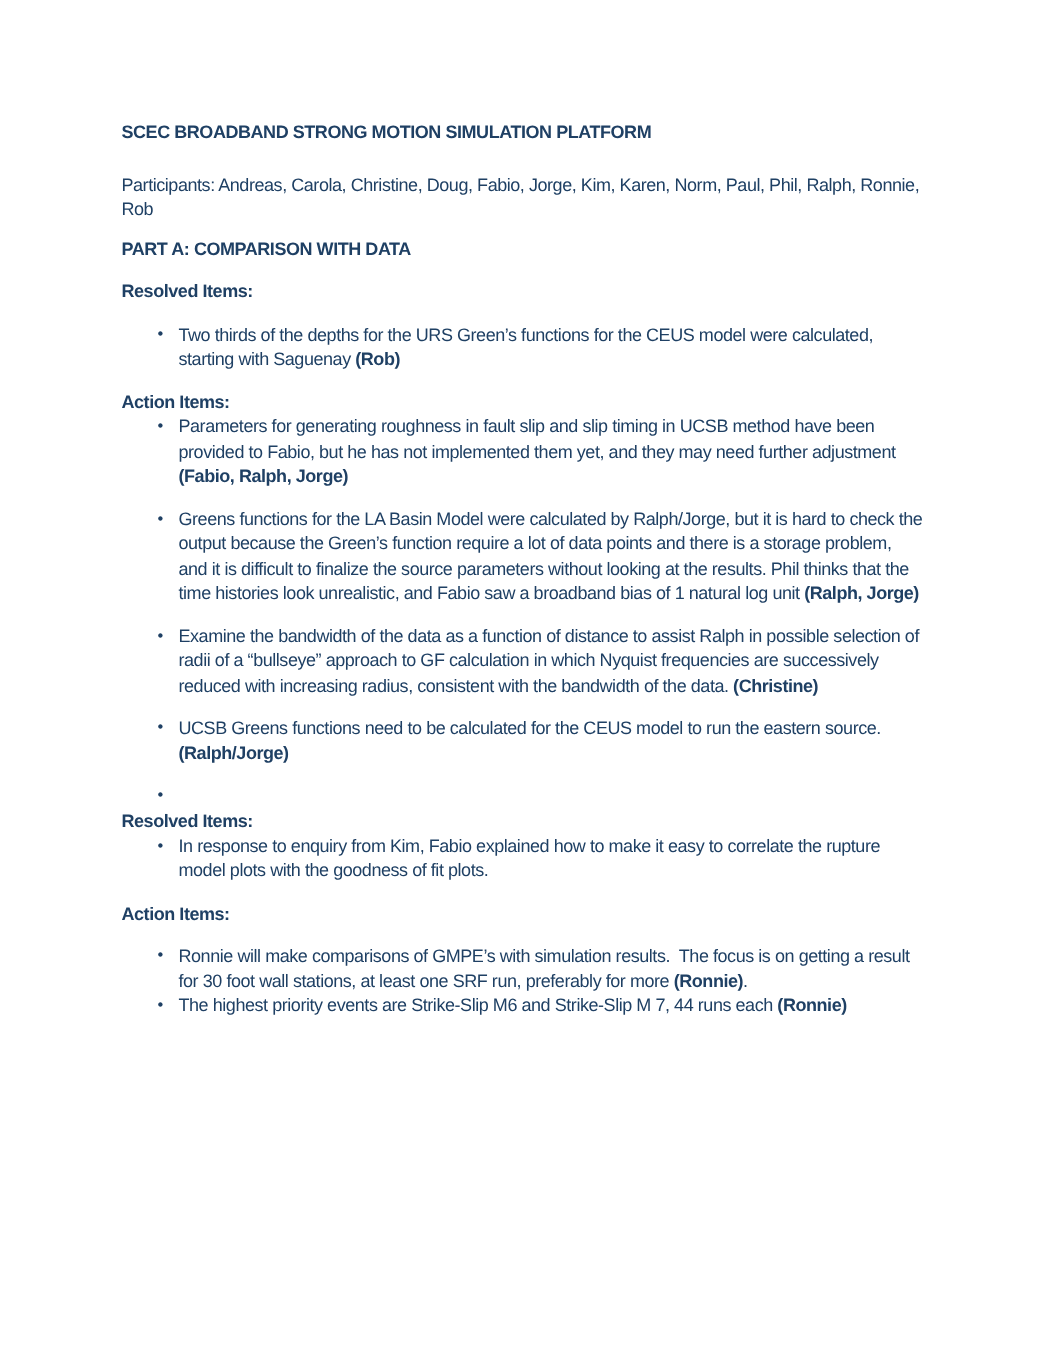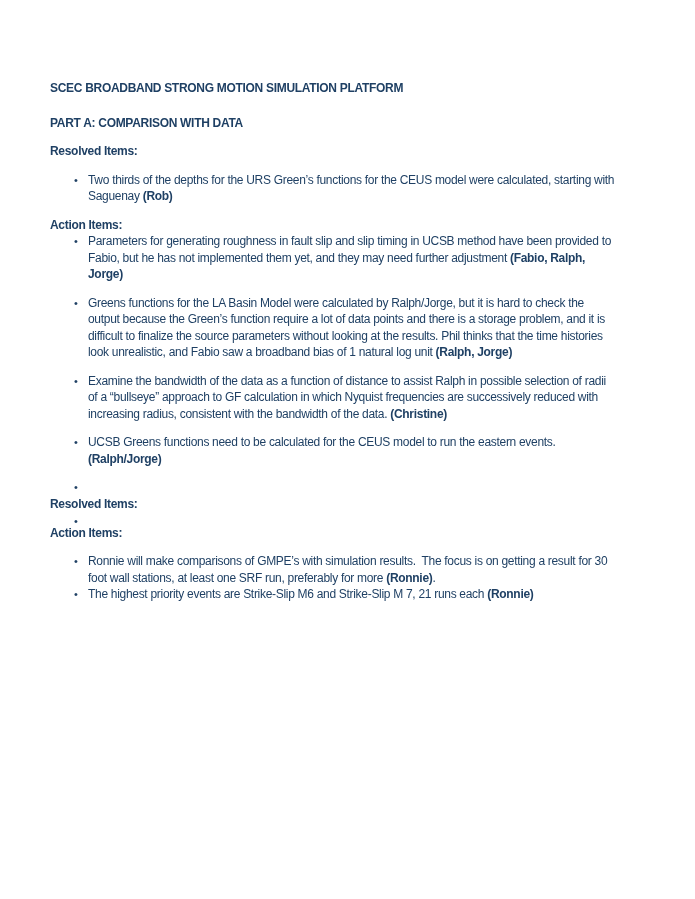--- a/index.html
+++ b/index.html
@@ -6,21 +6,21 @@
     margin: 0;
     padding: 0;
     background: #ffffff;
   }
   .page {
     position: relative;
     width: 695px;
     height: 899px;
     background: #ffffff;
     box-sizing: border-box;
-    padding: 80px 80px 0 50px;
+    padding: 80px 80px 0 81px;
     font-family: "Liberation Sans", sans-serif;
     font-size: 12px;
     letter-spacing: -0.3px;
     line-height: 16.5px;
     color: #1F4064;
     overflow: hidden;
   }
   .block {
     margin: 0 0 12px 0;
     white-space: pre-wrap;
@@ -43,43 +43,44 @@
   .bullet strong { font-weight: bold; }
 </style>
 </head>
 <body>
 
 <div class="page">
 
   <p class="block h mb-title">SCEC BROADBAND STRONG MOTION SIMULATION PLATFORM</p>
 
 
+  <p class="block mb-small">Participants: Andreas, Carola, Christine, Doug, Fabio, Jorge, Kim, Karen, Norm, Paul, Phil, Ralph, Ronnie, Rob</p>
 
   <p class="block h">PART A: COMPARISON WITH DATA</p>
 
   <p class="block h">Resolved Items:</p>
 
   <div class="block bullet"><span class="marker">•</span><span>Two thirds of the depths for the URS Green’s functions for the CEUS model were calculated, starting with Saguenay </span><strong>(Rob)</strong><span></span></div>
 
   <p class="block h mb0">Action Items:</p>
 
   <div class="block bullet"><span class="marker">•</span><span>Parameters for generating roughness in fault slip and slip timing in UCSB method have been provided to Fabio, but he has not implemented them yet, and they may need further adjustment </span><strong>(Fabio, Ralph, Jorge)</strong><span></span></div>
 
   <div class="block bullet"><span class="marker">•</span><span>Greens functions for the LA Basin Model were calculated by Ralph/Jorge, but it is hard to check the output because the Green’s function require a lot of data points and there is a storage problem, and it is difficult to finalize the source parameters without looking at the results. Phil thinks that the time histories look unrealistic, and Fabio saw a broadband bias of 1 natural log unit </span><strong>(Ralph, Jorge)</strong><span></span></div>
 
   <div class="block bullet"><span class="marker">•</span><span>Examine the bandwidth of the data as a function of distance to assist Ralph in possible selection of radii of a “bullseye” approach to GF calculation in which Nyquist frequencies are successively reduced with increasing radius, consistent with the bandwidth of the data. </span><strong>(Christine)</strong><span></span></div>
 
-  <div class="block bullet"><span class="marker">•</span><span>UCSB Greens functions need to be calculated for the CEUS model to run the eastern events. </span><strong>(Ralph/Jorge)</strong><span></span></div>
+  <div class="block bullet"><span class="marker">•</span><span>UCSB Greens functions need to be calculated for the CEUS model to run the eastern source. </span><strong>(Ralph/Jorge)</strong><span></span></div>
 
   <div class="block bullet mb-section"><span class="marker">•</span><span></span><span></span></div>
 
 
   <p class="block h mb0">Resolved Items:</p>
 
-  <div class="block bullet"><span class="marker">•</span><strong></strong><span></span></div>
+  <div class="block bullet"><span class="marker">•</span><span>In response to enquiry from Kim, Fabio explained how to make it easy to correlate the rupture model plots with the goodness of fit plots.</span><strong></strong><span></span></div>
 
   <p class="block h">Action Items:</p>
 
   <div class="block bullet mb0"><span class="marker">•</span><span>Ronnie will make comparisons of GMPE’s with simulation results.  The focus is on getting a result for 30 foot wall stations, at least one SRF run, preferably for more </span><strong>(Ronnie)</strong><span>.</span></div>
 
-  <div class="block bullet"><span class="marker">•</span><span>The highest priority events are Strike-Slip M6 and Strike-Slip M 7, 21 runs each </span><strong>(Ronnie)</strong><span></span></div>
+  <div class="block bullet"><span class="marker">•</span><span>The highest priority events are Strike-Slip M6 and Strike-Slip M 7, 44 runs each </span><strong>(Ronnie)</strong><span></span></div>
 
 </div>
 
 </body></html>

